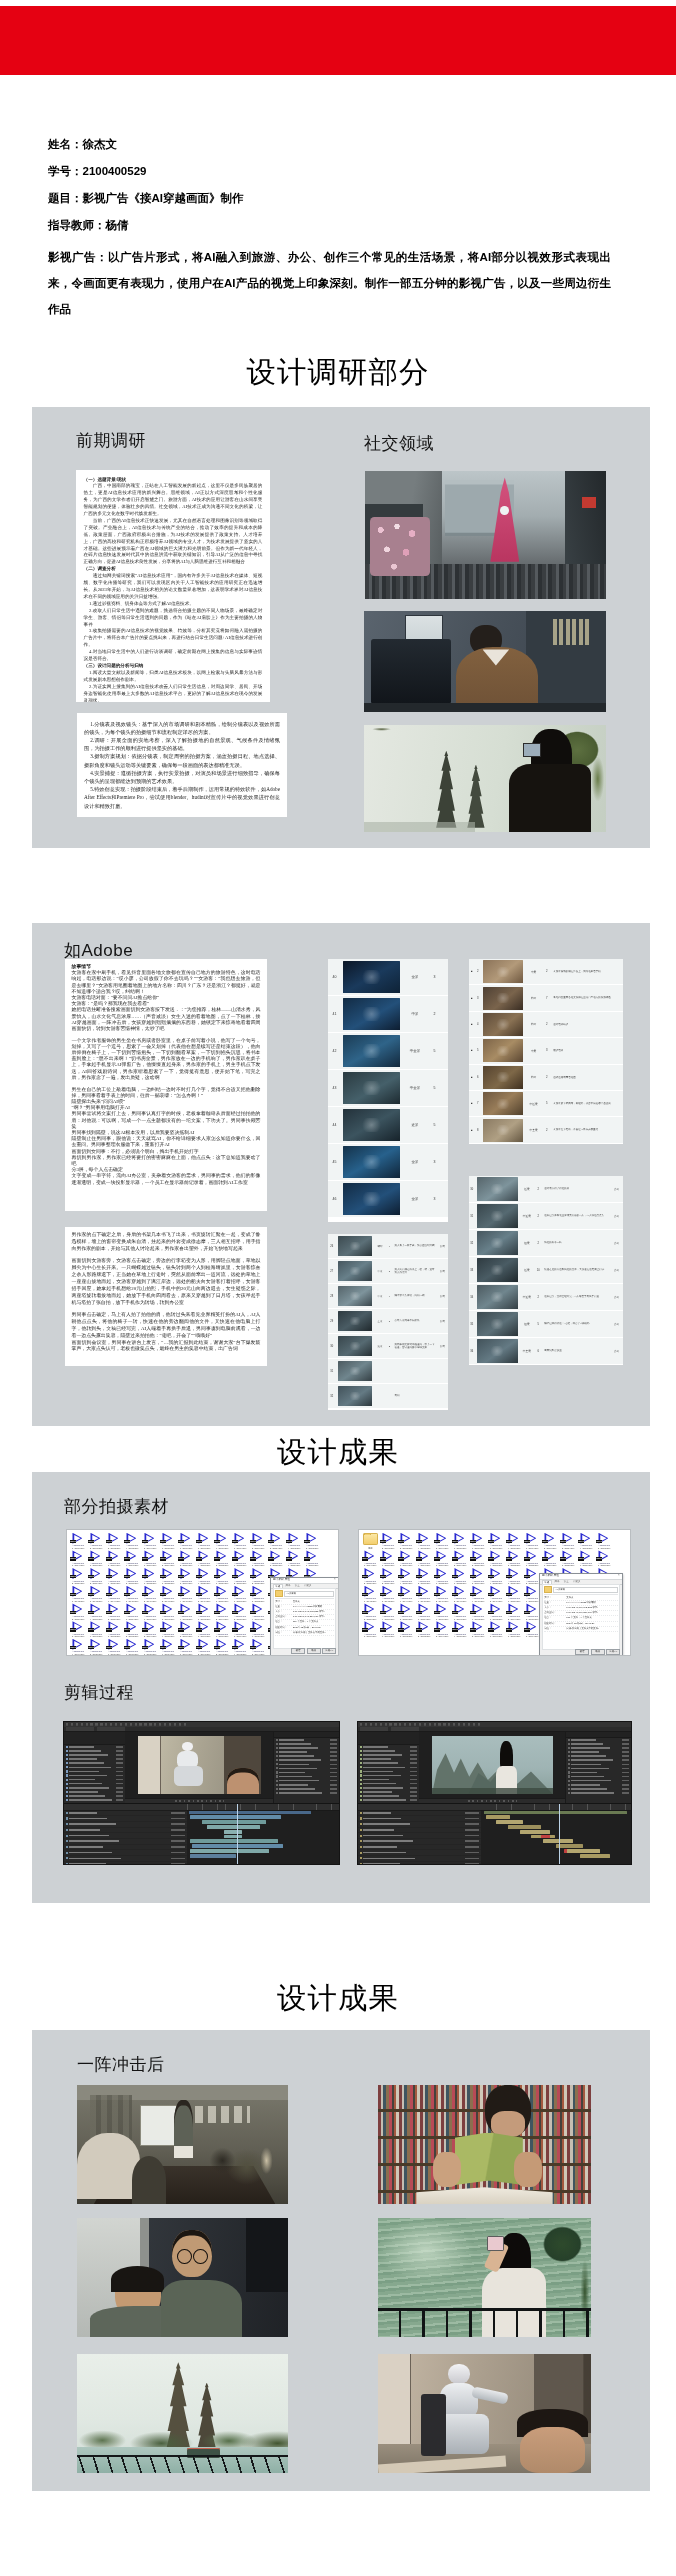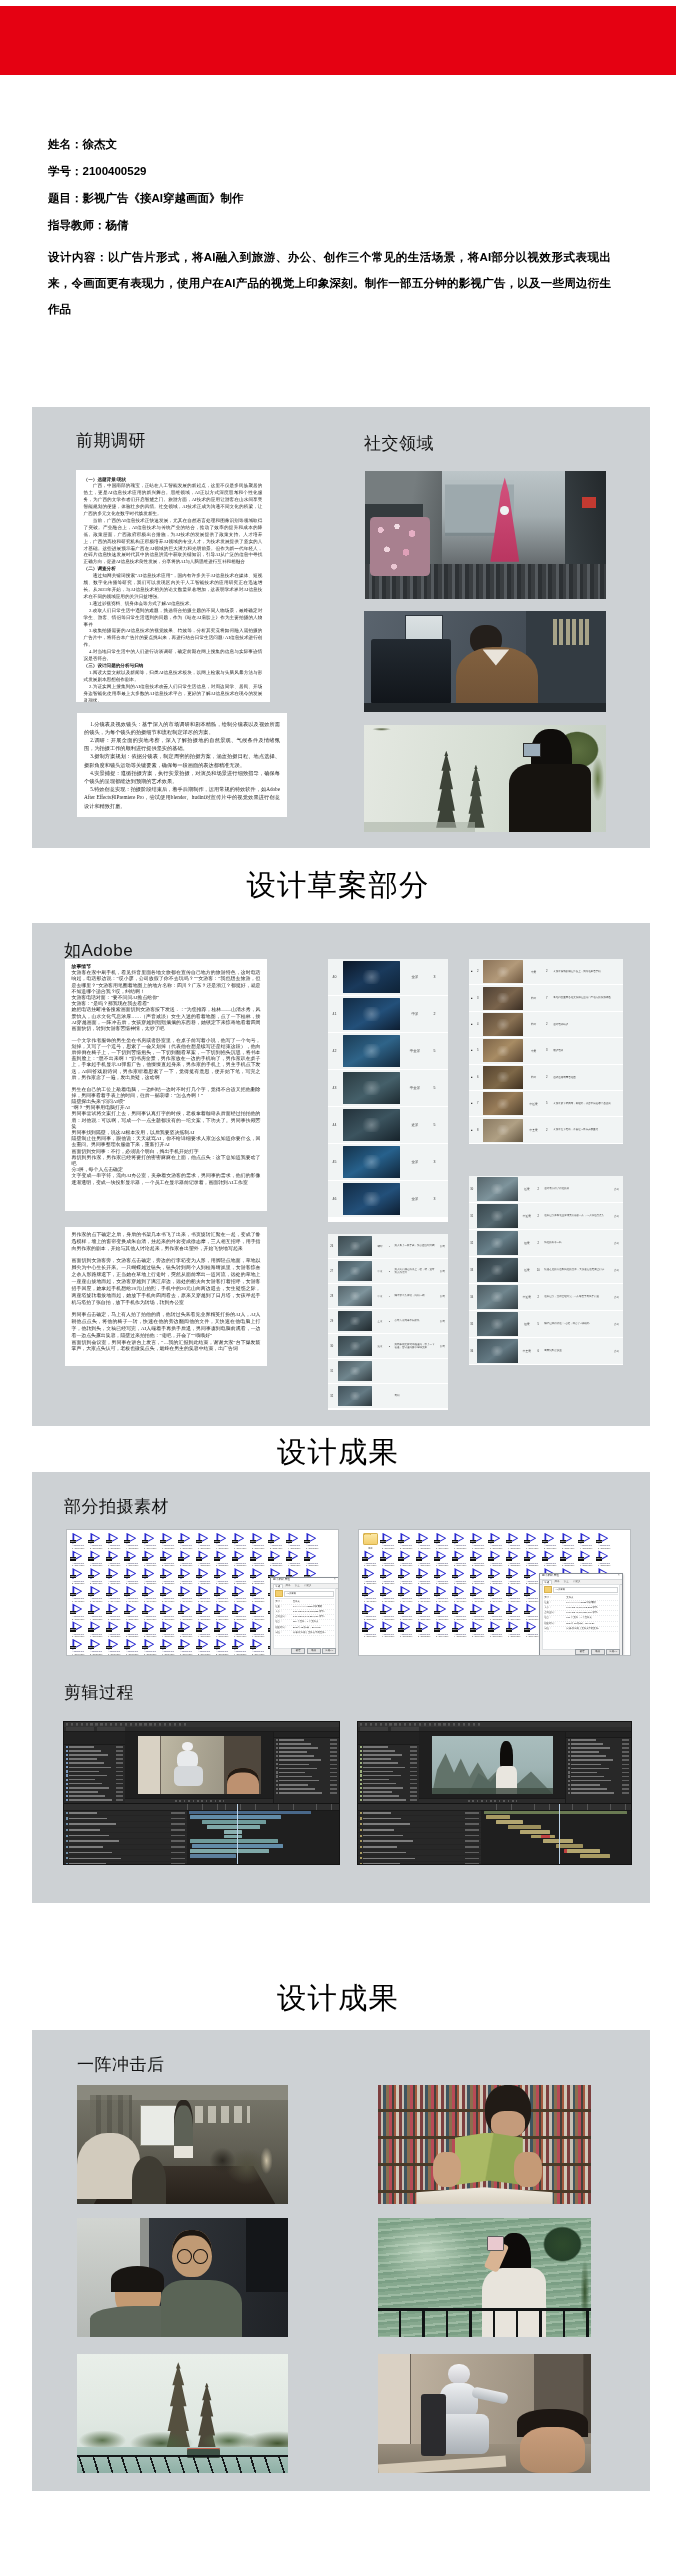--- a/index.html
+++ b/index.html
@@ -314,23 +314,24 @@
   <div class="info-line" style="top:164px;">
     <span>学号：</span><span>2100400529</span>
   </div>
   <div class="info-line" style="top:191px;">
     <span>题目：</span><span>影视广告《接AI穿越画面》制作</span>
   </div>
   <div class="info-line" style="top:218px;">
     <span>指导教师：</span><span>杨倩</span>
   </div>
   <div class="design-content">
-    <span>设计内容：</span><span>以广告片形式，将AI融入到旅游、办公、创作三个常见的生活场景，将AI部分以视效形式表现出来，令画面更有表现力，使用户在AI产品的视觉上印象深刻。制作一部五分钟的影视广告，以及一些周边衍生作品</span>
+    <span>影视广告：</span><span>以广告片形式，将AI融入到旅游、办公、创作三个常见的生活场景，将AI部分以视效形式表现出来，令画面更有表现力，使用户在AI产品的视觉上印象深刻。制作一部五分钟的影视广告，以及一些周边衍生作品</span>
   </div>
 
+  <div class="section-title" style="top:353px;">设计调研部分</div>
   <div class="gray-box" style="top:407px;height:441px;">
     <div class="gb-heading" style="left:44px;top:22px;">前期调研</div>
     <div class="doc" id="doc1" style="left:44px;top:63px;width:194px;height:232px;">
         <div id="doc1-body">
           <div class="doc-h">（一）选题背景/现状</div>
           <div class="doc-p">广西，中国南部的瑰宝，正站在人工智能发展的新起点，这里不仅是多民族聚居的热土，更是AI信息技术应用的新兴舞台。思维领域，AI正以方式深度思考和个性化服务，为广西的文学作者们开启智慧之门。旅游方面，AI技术的应用让游客在山水间享受智能规划的便捷，体验壮乡的风情。社交领域，AI技术正成为沟通不同文化的桥梁，让广西的多元文化在数字时代焕发新生。</div>
           <div class="doc-p">当前，广西的AI信息技术正快速发展，尤其在自然语言处理和图像识别等领域取得了突破。产业融合上，AI信息技术与传统产业的结合，推动了效率的提升和成本的降低。政策层面，广西政府积极出台措施，为AI技术的发展提供了政策支持。人才培养上，广西的高校和研究机构正积极培养AI领域的专业人才，为技术发展提供了坚实的人才基础。这些进展预示着广西在AI领域的巨大潜力和光明前景。但作为新一代年轻人，在碎片信息快速发展时代其中的信息洪流中获取关键知识，引导AI从广泛的信息中寻找正确方向，促进AI信息技术良性发展，分享将的AI与人脑思维进行互补和相融合</div>
           <div class="doc-h">（二）调查分析</div>
           <div class="doc-p">通过知网关键词搜索“AI信息技术应用”，国内有许多关于AI信息技术在媒体、短视频、数字化传播等研究，我们可以发现区内关于人工智能技术的应用研究正在迅速增长。从2023年开始，与AI信息技术相关的论文数量显著增加，这表明学术界对AI信息技术在不同的领域应用的关注日益增强。</div>
           <div class="doc-l">1.通过影视资料、切身体会等方式了解AI信息技术。</div>
@@ -378,21 +379,20 @@
         <i class="s2"></i>
         <i class="s3"></i>
         <i class="s4"></i>
         <i class="s5"></i>
         <i class="s6"></i>
         <i class="s7"></i>
         <i class="s8"></i>
     </div>
   </div>
 
-  <div class="section-title" style="top:866px;">设计草案部分</div>
   <div class="gray-box" style="top:923px;height:503px;">
     <div class="gb-heading" style="left:32px;top:16.4px;">如Adobe</div>
     <div class="script" id="script1" style="left:33px;top:36px;width:202px;height:252px;">
         <div id="script1-body">
           <div class="scr-h">故事情节</div>
           <div class="scr-p">女游客在家中刷手机，看见抖音里面各地文旅都在宣传自己地方的旅游特色，这时电话响起，电话那边说：“哎小廖，公司放假了你不去玩吗？”“女游客：”我也想去旅游，但是去哪里？”女游客用笔圈着地图上的地方名称：四川？广东？还是浙江？都挺好，就是不知道哪个适合我？哎，纠结啊！</div>
           <div class="scr-p">女游客电话对面：“要不问问AI推点给你”</div>
           <div class="scr-p">女游客：“是吗？那我现在我去看看”</div>
           <div class="scr-p">她把电话挂断准备搜索画面切到女游客按下发送．：“为您推荐，桂林——山清水秀，风景怡人，山水文化气息浓厚……（声音减淡）女生入迷的看着地图，点了一下桂林，接AI穿越画面，一阵冲击后，女孩穿越到熙熙攘攘的东西巷，她镇定下来惊奇地看着四周画面快切，转到女游客苦恼神情，太吵了吧</div>
           <div class="scr-blank"></div>

